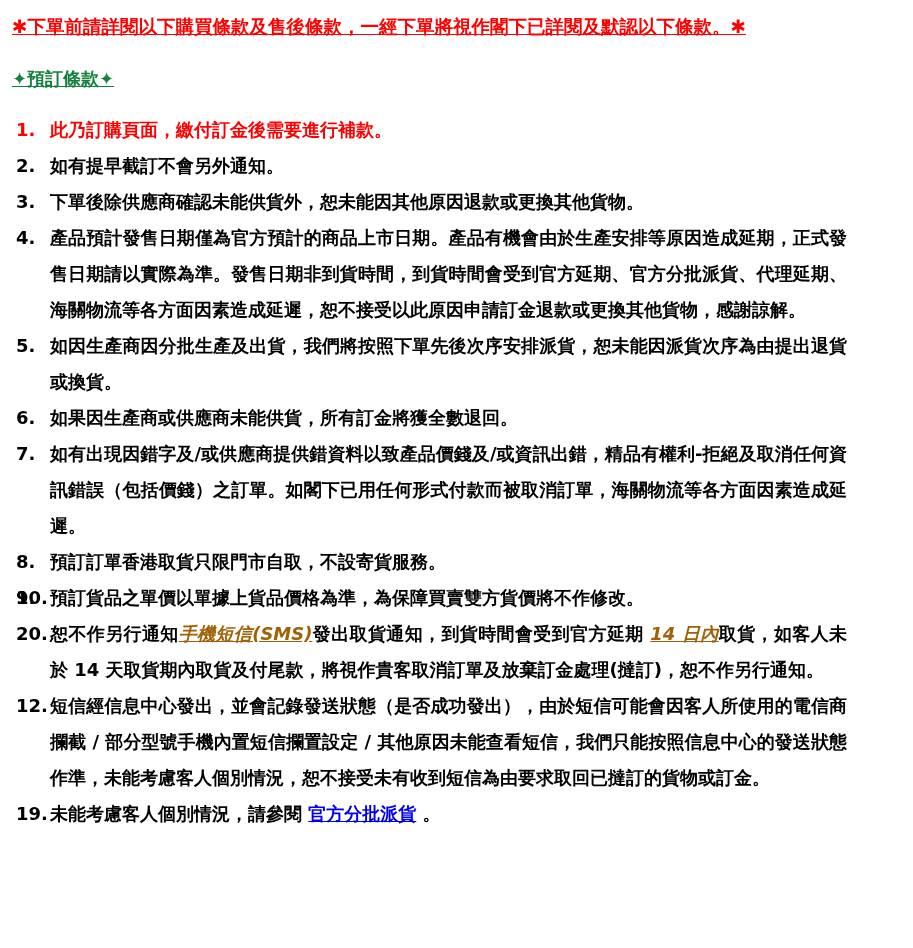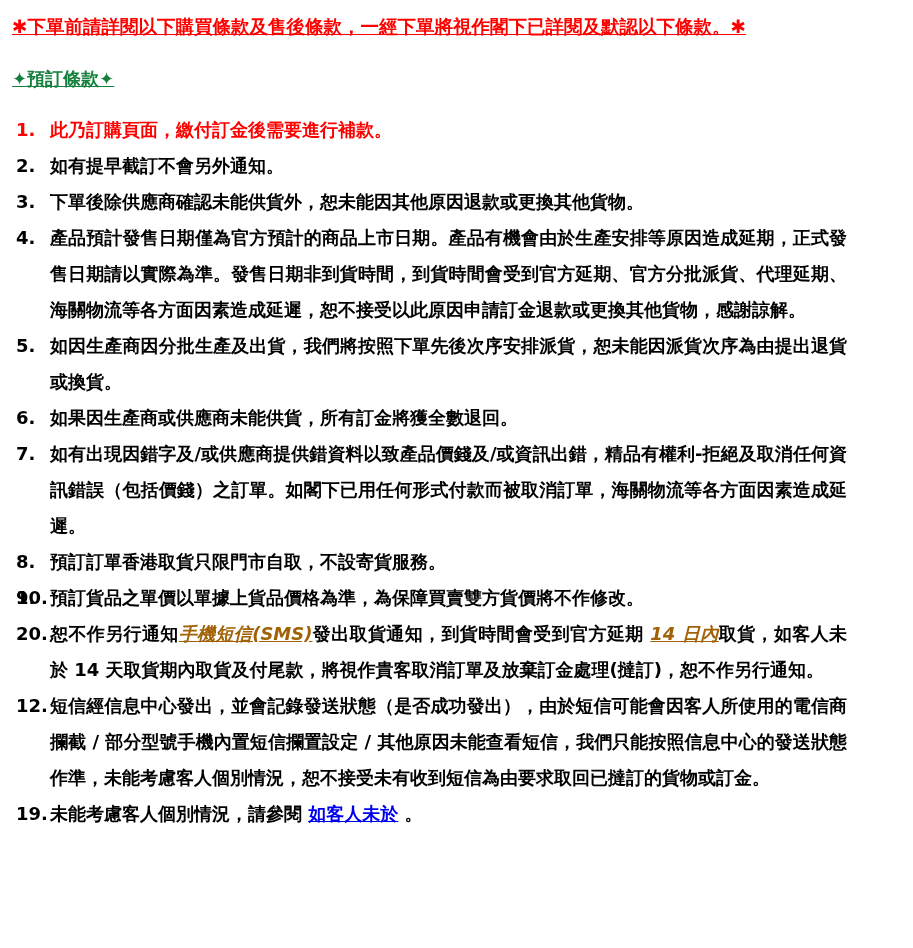--- a/index.html
+++ b/index.html
@@ -76,15 +76,15 @@
       <li class="term"><span class="num">3.</span><span class="body"><span>下單後除供應商確認未能供貨外，恕未能因其他原因退款或更換其他貨物。</span></span></li>
       <li class="term"><span class="num">4.</span><span class="body"><span>產品預計發售日期僅為官方預計的商品上市日期。產品有機會由於生產安排等原因造成延期，正式發售日期請以實際為準。發售日期非到貨時間，到貨時間會受到官方延期、官方分批派貨、代理延期、海關物流等各方面因素造成延遲，恕不接受以此原因申請訂金退款或更換其他貨物，感謝諒解。</span></span></li>
       <li class="term"><span class="num">5.</span><span class="body"><span>如因生產商因分批生產及出貨，我們將按照下單先後次序安排派貨，恕未能因派貨次序為由提出退貨或換貨。</span></span></li>
       <li class="term"><span class="num">6.</span><span class="body"><span>如果因生產商或供應商未能供貨，所有訂金將獲全數退回。</span></span></li>
       <li class="term"><span class="num">7.</span><span class="body"><span>如有出現因錯字及/或供應商提供錯資料以致產品價錢及/或資訊出錯，精品有權利-拒絕及取消任何資訊錯誤（包括價錢）之訂單。如閣下已用任何形式付款而被取消訂單，海關物流等各方面因素造成延遲。</span></span></li>
       <li class="term"><span class="num">8.</span><span class="body"><span>預訂訂單香港取貨只限門市自取，不設寄貨服務。</span></span></li>
       <li class="term"><span class="num">9.</span></li>
       <li class="term"><span class="num">10.</span><span class="body"><span>預訂貨品之單價以單據上貨品價格為準，為保障買賣雙方貨價將不作修改。</span></span></li>
       <li class="term"><span class="num">20.</span><span class="body"><span>恕不作另行通知</span><span class="red-underline">手機短信(SMS)</span><span>發出取貨通知，到貨時間會受到官方延期 </span><span class="red-underline">14 日內</span><span>取貨，如客人未於 14 天取貨期內取貨及付尾款，將視作貴客取消訂單及放棄訂金處理(撻訂)，恕不作另行通知。</span></span></li>
       <li class="term"><span class="num">12.</span><span class="body"><span>短信經信息中心發出，並會記錄發送狀態（是否成功發出），由於短信可能會因客人所使用的電信商攔截 / 部分型號手機內置短信攔置設定 / 其他原因未能查看短信，我們只能按照信息中心的發送狀態作準，未能考慮客人個別情況，恕不接受未有收到短信為由要求取回已撻訂的貨物或訂金。</span></span></li>
-      <li class="term"><span class="num">19.</span><span class="body"><span>未能考慮客人個別情況，請參閱 </span><a class="link" href="#">如客人未於</a><span> 。</span></span></li>
+      <li class="term"><span class="num">19.</span><span class="body"><span>未能考慮客人個別情況，請參閱 </span><a class="link" href="#">官方分批派貨</a><span> 。</span></span></li>
     </ol>
 </div>
 
 </body></html>

